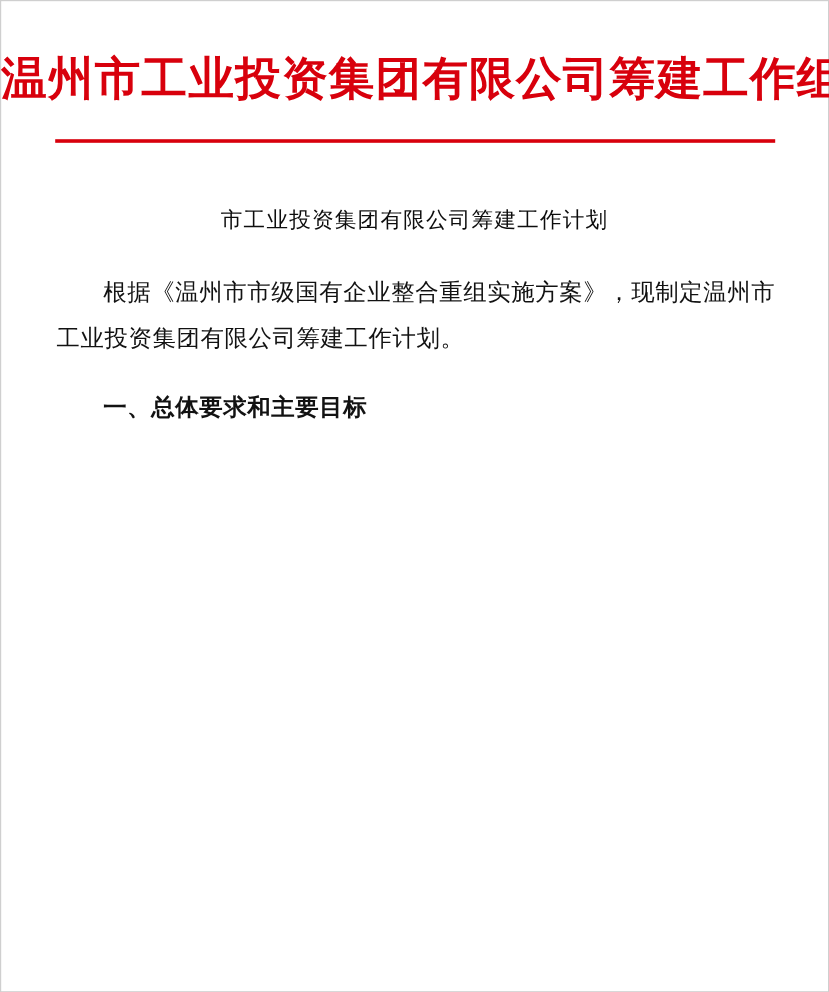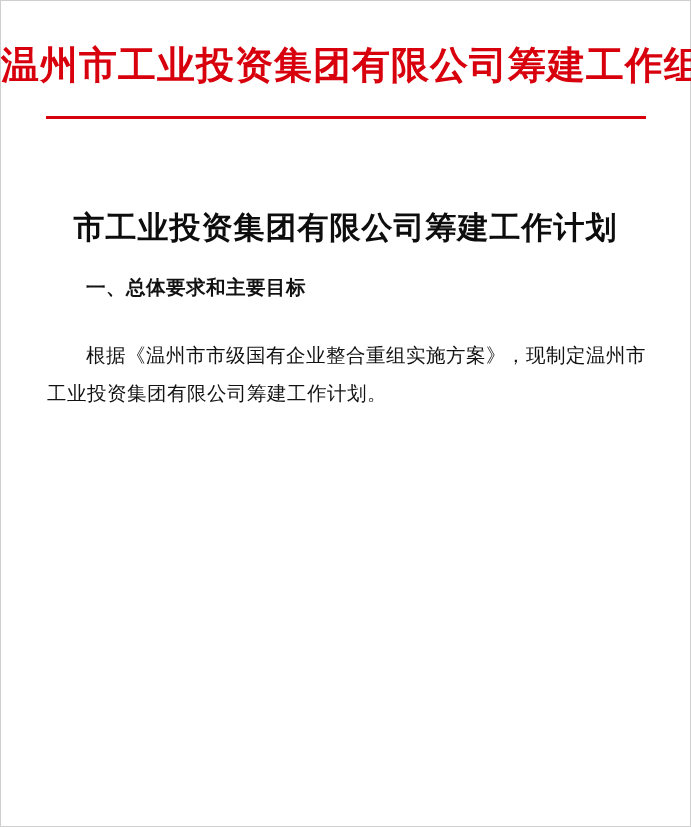--- a/index.html
+++ b/index.html
@@ -44,23 +44,23 @@
     color: #1a1a1a;
   }
   .red-rule {
     margin: 28px auto 0 auto;
     width: 600px;
     height: 3px;
     background: #d8000c;
   }
   .doc-title {
     text-align: center;
-    margin-top: 88px;
-    font-size: 31px;
-    font-weight: 700;
+    margin-top: 52px;
+    font-size: 18px;
+    font-weight: 400;
     letter-spacing: 1px;
     color: #0d0d0d;
   }
   .body-text {
     margin: 0 auto;
     padding: 0 46px;
     box-sizing: border-box;
     width: 691px;
   }
   .para {
@@ -90,17 +90,17 @@
   <div class="doc-header">
     <div class="doc-header-title">温州市工业投资集团有限公司筹建工作组文件</div>
   </div>
 
 
   <div class="red-rule"></div>
 
   <div class="doc-title">市工业投资集团有限公司筹建工作计划</div>
 
   <div class="body-text">
+    <p class="para">根据《温州市市级国有企业整合重组实施方案》，现制定温州市工业投资集团有限公司筹建工作计划。</p>
     <p class="para section-heading tight">一、总体要求和主要目标</p>
-    <p class="para">根据《温州市市级国有企业整合重组实施方案》，现制定温州市工业投资集团有限公司筹建工作计划。</p>
   </div>
 
 </div>
 
 </body></html>

